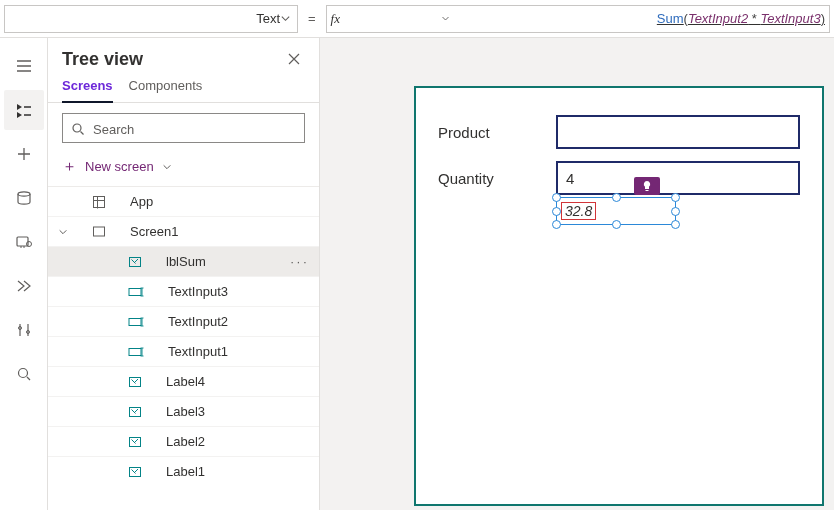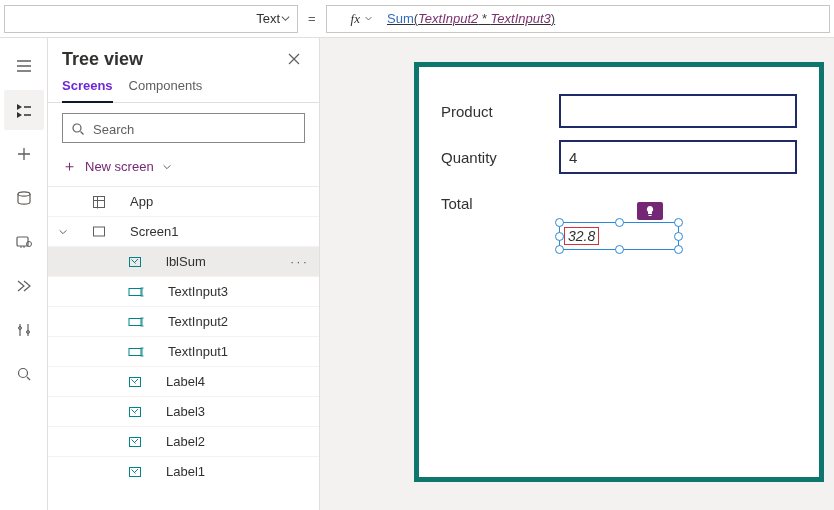--- a/index.html
+++ b/index.html
@@ -1,21 +1,21 @@
 <!DOCTYPE html>
 <html><head>
 <meta charset="utf-8">
 <style>
   * { box-sizing: border-box; margin: 0; padding: 0; font-family: "Segoe UI", Arial, sans-serif; }
   body { width: 834px; height: 510px; background: #f3f2f1; overflow: hidden; font-size: 13px; color: #323130; }
   .formula-bar { display: flex; align-items: center; height: 38px; background: #fff; border-bottom: 1px solid #e1dfdd; }
   .prop-dd { margin-left: 4px; width: 294px; height: 28px; border: 1px solid #c8c6c4; display: flex; align-items: center; padding: 0 6px; justify-content: flex-end; }
   .prop-dd .chev { color: #605e5c; }
   .eq { padding: 0 10px; color:#605e5c; }
-  .fx-box { flex: 1; height: 28px; border: 1px solid #c8c6c4; display: flex; align-items: center; padding: 0 24px; gap: 4px; margin-right: 4px; }
+  .fx-box { flex: 1; height: 28px; border: 1px solid #c8c6c4; display: flex; align-items: center; padding: 0 4px; gap: 4px; margin-right: 4px; justify-content: space-between; }
   .fx-box .fx { font-style: italic; font-family: Georgia, serif; color:#323130; }
   .fx-box .chev { color:#605e5c; font-size: 10px;}
   .formula { font-family: Consolas, monospace; font-size: 13px; text-decoration: underline; }
   .formula .fn { color: #2f6cbd; }
   .formula .paren { color: #444; }
   .formula .ident { color: #7a306c; font-style: italic; }
   .formula .op { color: #444; }
 
   .main { display: flex; height: calc(510px - 38px); }
   .rail { width: 48px; background: #fff; border-right: 1px solid #e1dfdd; display:flex; flex-direction:column; align-items:center; padding-top:8px; gap:4px;}
@@ -36,21 +36,21 @@
   .tree-list { flex:1; overflow:auto; }
   .trow { display:flex; align-items:center; height:30px; padding:0 10px; gap:24px; border-top:1px solid #f3f2f1;}
   .trow.app { border-top:1px solid #edebe9; border-bottom:none;}
   .trow.selected { background:#edebe9;}
   .trow .sp { display:inline-block; }
   .trow .lbl { flex:1; white-space:nowrap; overflow:hidden; text-overflow:ellipsis;}
   .trow .more { color:#605e5c; letter-spacing:2px;}
   .ind1 { width: 10px; } .ind3 { width: 46px; }
 
   .canvas-area { flex:1; background:#f3f2f1; position:relative; }
-  .screen { position:absolute; left:94px; top:24px; width:410px; height:420px; background:#fff; border:5px solid #0f766e; padding: 24px 22px; }
+  .screen { position:absolute; left:94px; top:48px; width:410px; height:420px; background:#fff; border:2px solid #0f766e; padding: 24px 22px; }
   .formrow { display:flex; align-items:center; height:40px; margin-bottom:6px;}
   .formrow .flabel { width:118px; font-size:15px; color:#323130;}
   .finput { flex:1; height:34px; border:2px solid #1f2a68; background:#fff; padding:0 8px; display:flex; align-items:center; font-size:15px;}
 
   
   .sel-wrap { position:relative; display:inline-block; margin-left:118px; margin-top:4px;}
   .sel-box { width:120px; height:28px; border:1px solid #2b88d8; position:relative; display:flex; align-items:center; padding-left:4px;}
   .sel-inner { border:1.5px solid #d13438; padding:0 3px; font-size:14px; color:#323130;}
   .handle { width:9px; height:9px; border:1.5px solid #2b88d8; background:#fff; border-radius:50%; position:absolute;}
   .h-tl{top:-5px;left:-5px}.h-tm{top:-5px;left:calc(50% - 4px)}.h-tr{top:-5px;right:-5px}
@@ -262,23 +262,20 @@
         <div class="flabel">Product</div>
         <div class="finput">
             <span></span>
           </div>
       </div>
       <div class="formrow">
         <div class="flabel">Quantity</div>
         <div class="finput">
             <span>4</span>
           </div>
-      </div>
-      <div class="formrow" style="margin-top:4px">
-        <div class="flabel">Total</div>
       </div>
       <div class="sel-wrap" style="margin-top:-40px;font-style:italic;">
         <div class="idea">
           <svg width="10" height="12" viewBox="0 0 10 12">
               <path d="M5 1a3.2 3.2 0 0 0-2 5.7V9h4V6.7A3.2 3.2 0 0 0 5 1zM3.5 10h3v1h-3z" fill="#fff"></path>
             </svg>
         </div>
         <div class="sel-box">
           <span class="sel-inner">32.8</span>
           <div class="handle h-tl"></div>

